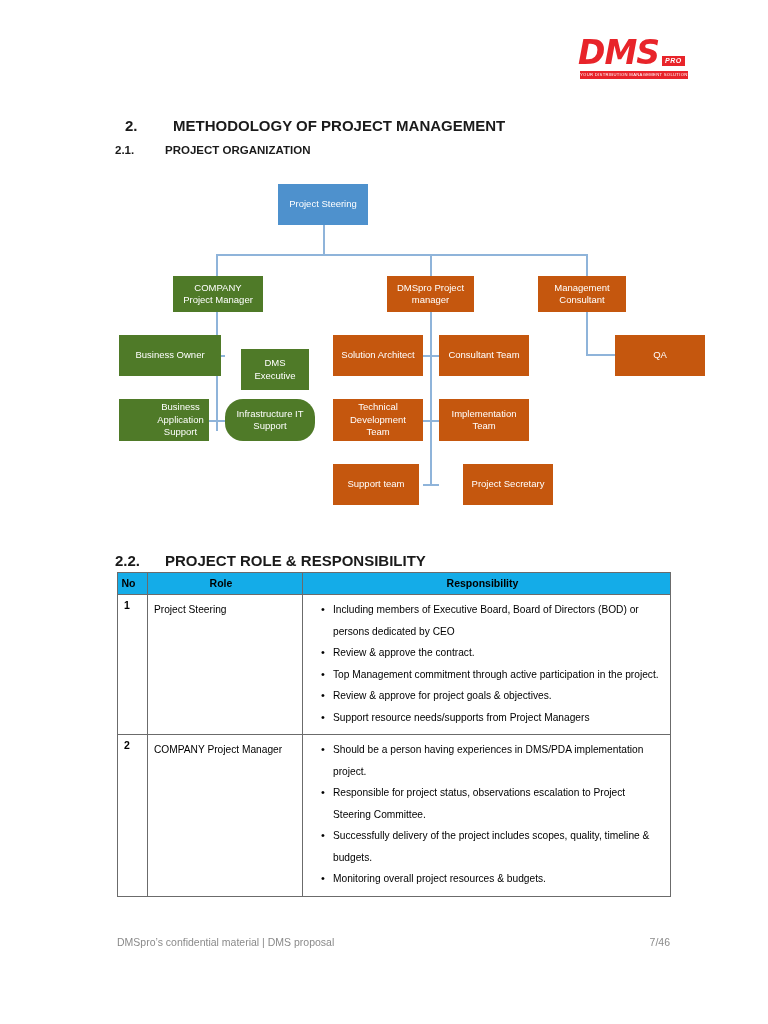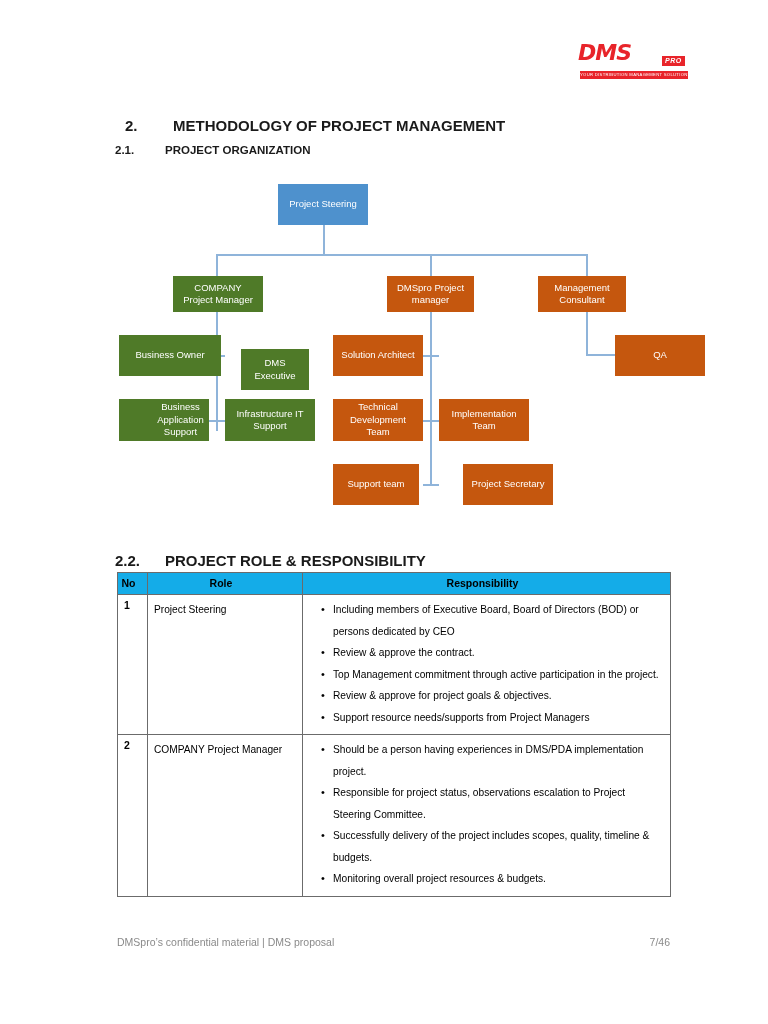--- a/index.html
+++ b/index.html
@@ -22,21 +22,21 @@
     top: 38px;
     left: 578px;
     width: 112px;
     height: 44px;
   }
   #logo .dms-word {
     position: absolute;
     top: -2px;
     left: 0;
     font-family: "DejaVu Sans", sans-serif;
-    font-size: 22px;
+    font-size: 33px;
     font-weight: bold;
     font-style: italic;
     letter-spacing: -1px;
     color: #E8242A;
     line-height: 33px;
   }
   #logo .pro-badge {
     position: absolute;
     top: 18px;
     left: 84px;
@@ -258,32 +258,35 @@
   </div>
 
   <div class="node green" style="left:115px; top:169px; width:68px; height:41px;margin-left:16px;">
     <span>DMS Executive</span>
   </div>
 
   <div class="node orange" style="left:223px; top:155px; width:90px; height:41px;">
     <span>Solution Architect</span>
   </div>
 
+  <div class="node orange" style="left:329px; top:155px; width:90px; height:41px;">
+    <span>Consultant Team</span>
+  </div>
 
   <div class="node orange" style="left:505px; top:155px; width:90px; height:41px;">
     <span>QA</span>
   </div>
 
   <div class="node green" style="left:9px; top:219px; width:90px; height:42px;padding-left:35px;">
     <span style="white-space:pre-line">Business
 Application
 Support</span>
   </div>
 
-  <div class="node green" style="left:115px; top:219px; width:90px; height:42px;">
+  <div class="node green" style="left:115px; top:219px; width:90px; height:42px;border-radius:18px;">
     <span style="white-space:pre-line">Infrastructure IT
 Support</span>
   </div>
 
   <div class="node orange" style="left:223px; top:219px; width:90px; height:42px;">
     <span style="white-space:pre-line">Technical
 Development
 Team</span>
   </div>
 

